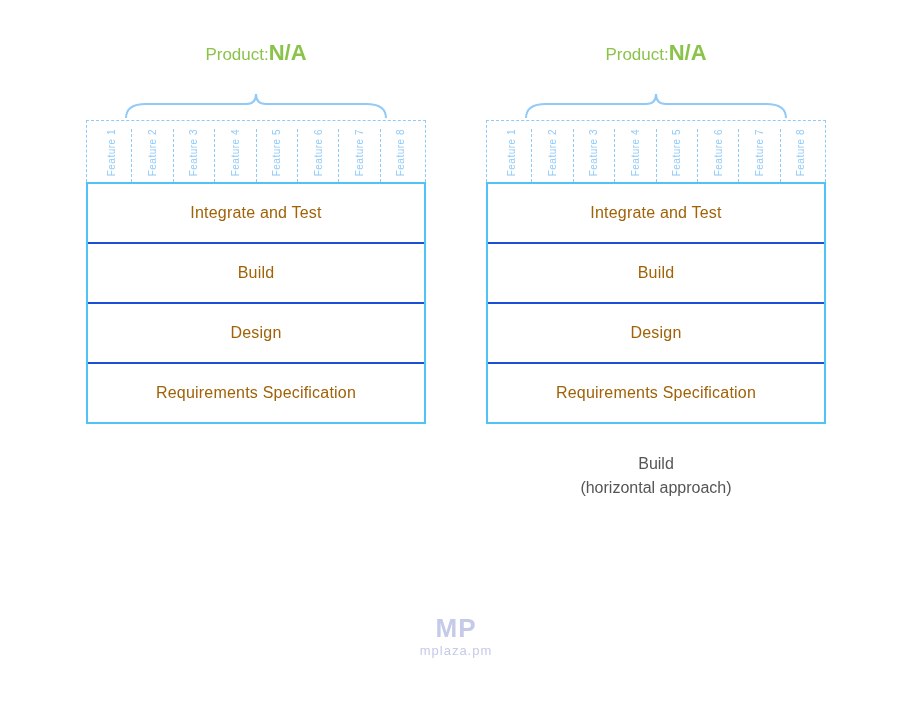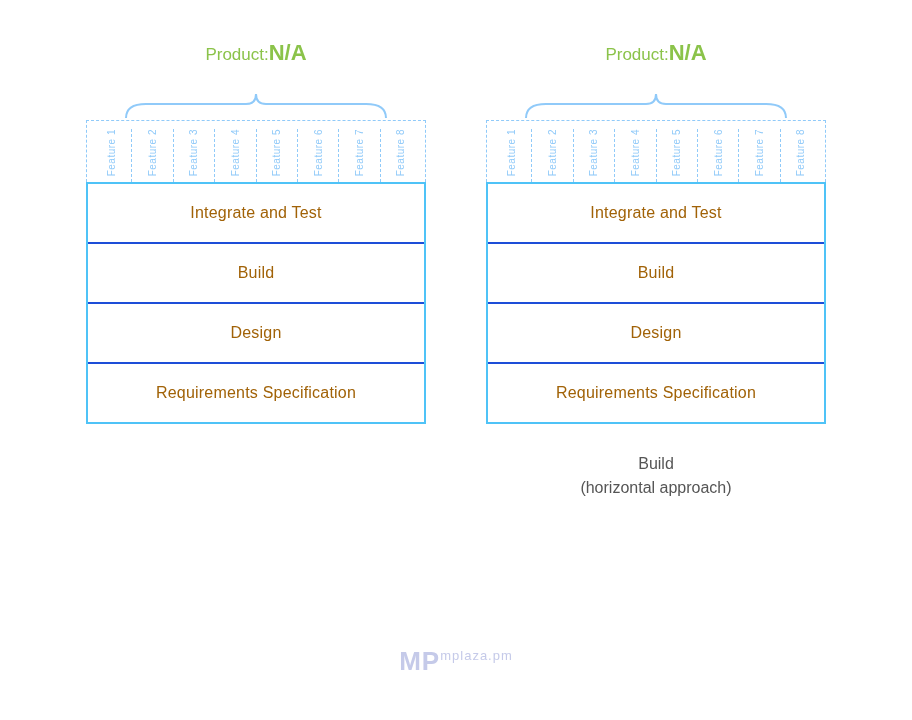--- a/index.html
+++ b/index.html
@@ -119,23 +119,24 @@
       color: #555;
       font-size: 16px;
       line-height: 1.5;
     }
 
     
     .watermark {
       position: absolute;
       left: 50%;
       transform: translateX(-50%);
-      bottom: 44px;
-      display: flex;
-      flex-direction: row;
+      bottom: 62px;
+      display: flex;
+      flex-direction: column;
+      align-items: center;
       color: #c5cae9;
       font-size: 13px;
       letter-spacing: 1px;
     }
 
     .watermark-icon {
       font-size: 26px;
       font-weight: 700;
       color: #c5cae9;
       line-height: 1;

